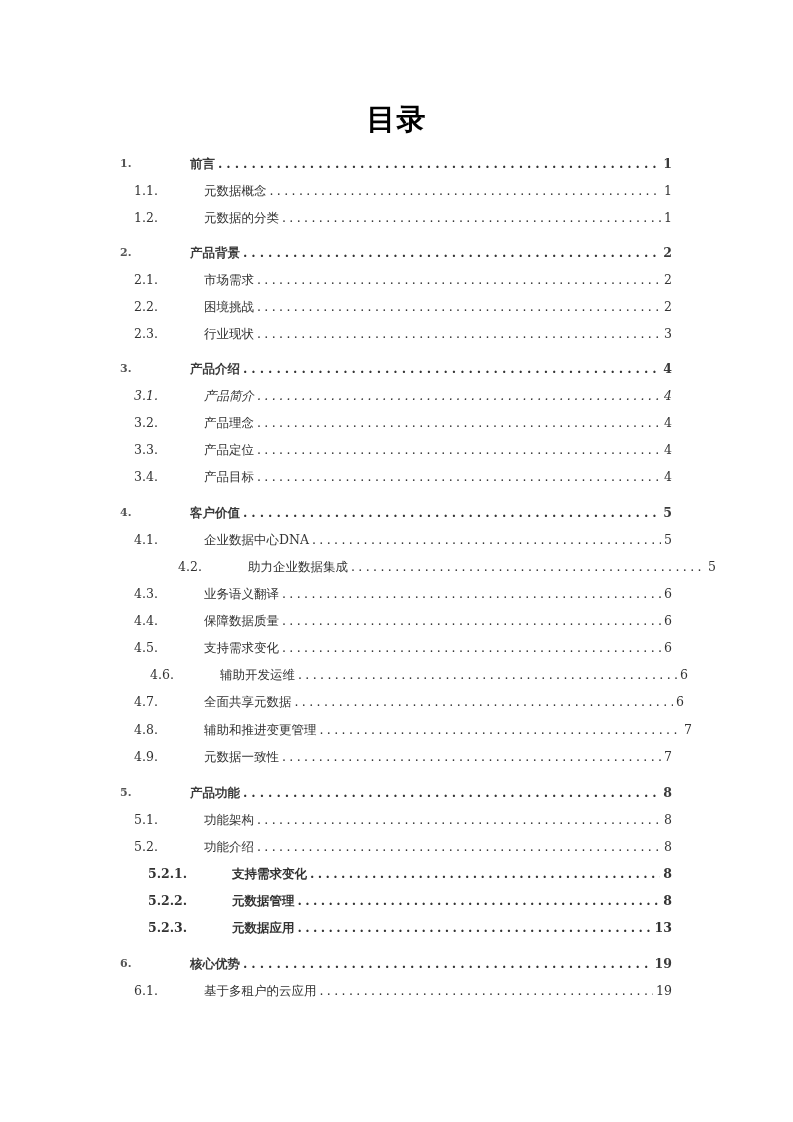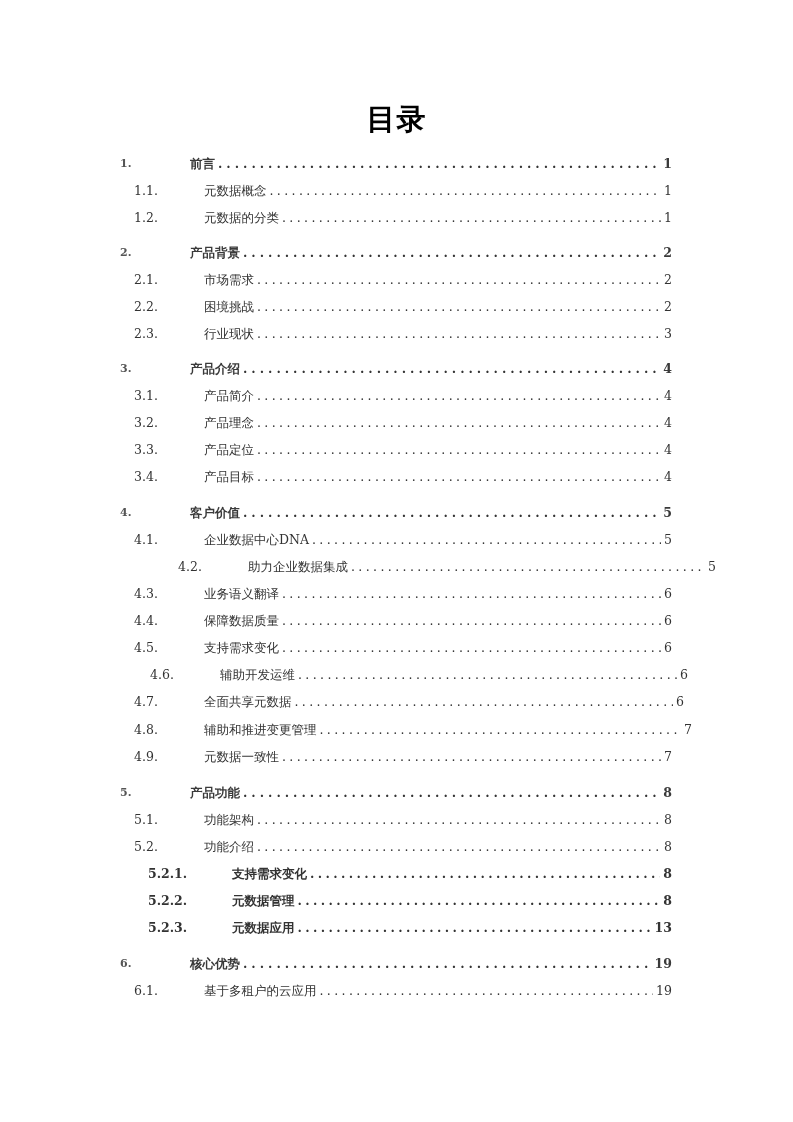--- a/index.html
+++ b/index.html
@@ -147,21 +147,21 @@
       </div>
     </div>
     <div class="toc-row lvl1" style="top: 359px;">
       <span class="toc-num">3.</span>
       <div class="toc-text-wrap">
         <span class="toc-label">产品介绍</span>
         <span class="toc-leader">...................................................................................................................................</span>
         <span class="toc-page">4</span>
       </div>
     </div>
-    <div class="toc-row lvl2" style="top: 386px;">
+    <div class="toc-row lvl2" style="top: 386px; font-style: italic;">
       <span class="toc-num">3.1.</span>
       <div class="toc-text-wrap">
         <span class="toc-label">产品简介</span>
         <span class="toc-leader">...................................................................................................................................</span>
         <span class="toc-page">4</span>
       </div>
     </div>
     <div class="toc-row lvl2" style="top: 413px;">
       <span class="toc-num">3.2.</span>
       <div class="toc-text-wrap">

